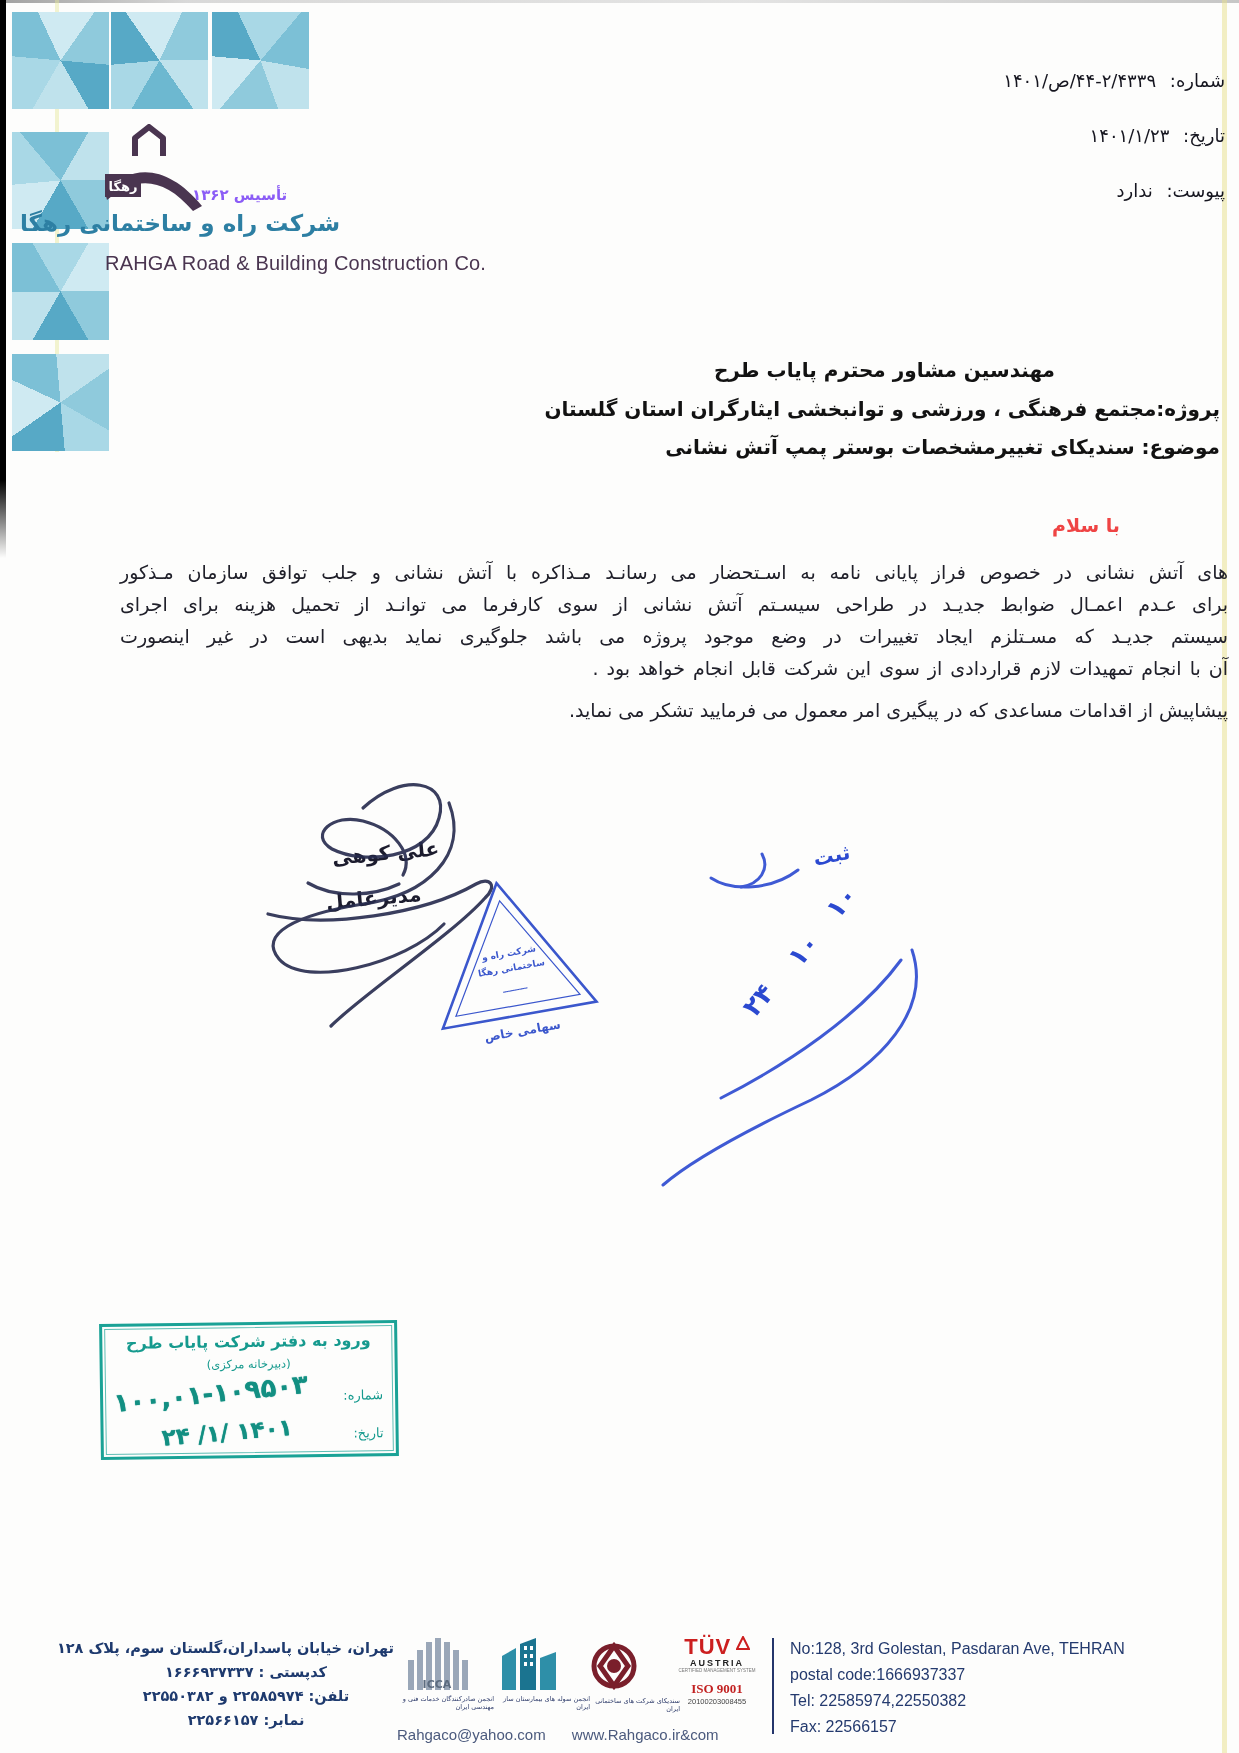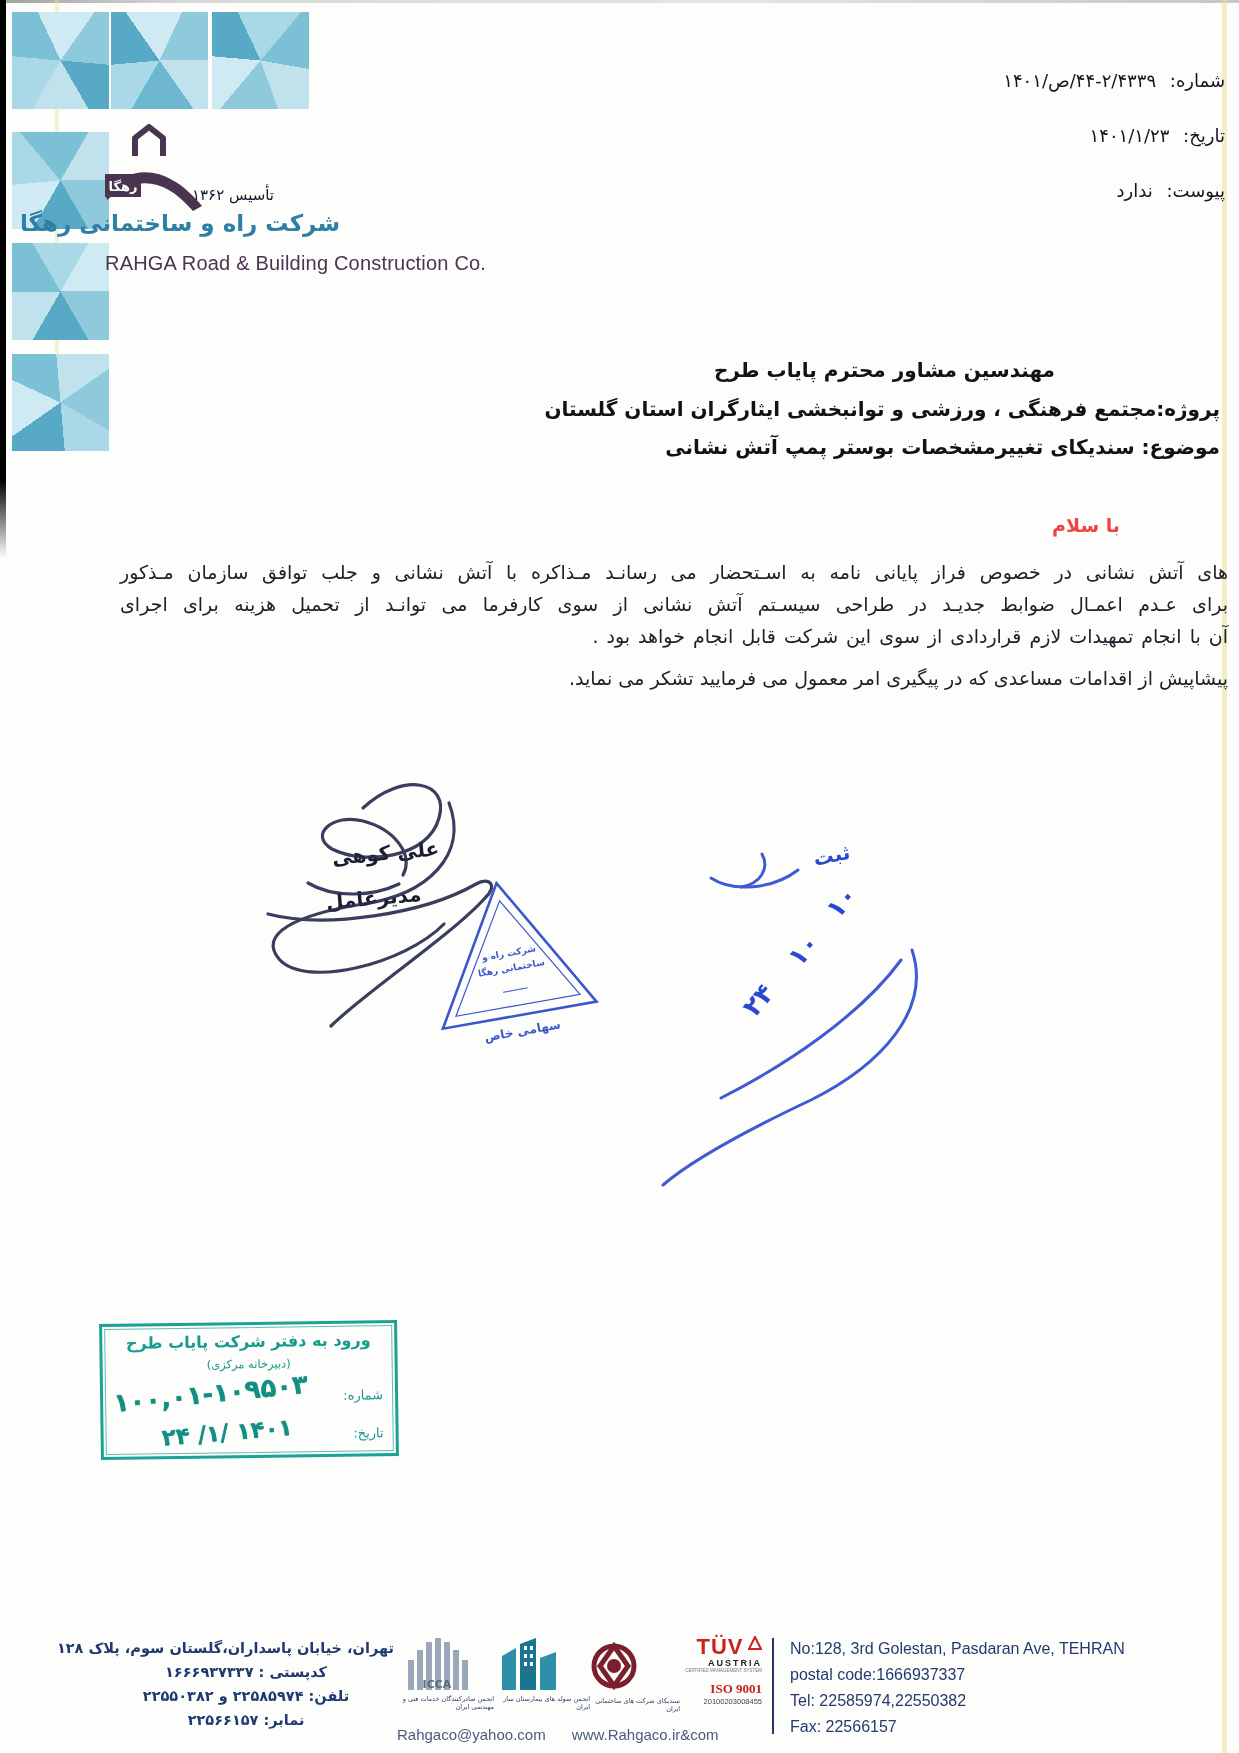--- a/index.html
+++ b/index.html
@@ -15,21 +15,21 @@
   .scan-yellow-2{position:absolute;left:55px;top:0;width:4px;height:452px;background:#e4e69a;opacity:.45;}
   
   .tile{position:absolute;width:97px;height:97px;}
   .t1{left:12px;top:12px;background:conic-gradient(from 210deg,#a9d8e6 0 65deg,#7cc0d6 0 125deg,#cfeaf2 0 185deg,#8fcadc 0 245deg,#57a9c6 0 300deg,#bfe2ec 0 360deg);}
   .t2{left:111px;top:12px;background:conic-gradient(from 90deg,#bfe2ec 0 55deg,#6db8d0 0 120deg,#a9d8e6 0 175deg,#57a9c6 0 235deg,#cfeaf2 0 295deg,#8fcadc 0 360deg);}
   .t3{left:212px;top:12px;background:conic-gradient(from 160deg,#8fcadc 0 60deg,#cfeaf2 0 115deg,#57a9c6 0 175deg,#a9d8e6 0 240deg,#7cc0d6 0 300deg,#bfe2ec 0 360deg);}
   .t4{left:12px;top:132px;background:conic-gradient(from 320deg,#7cc0d6 0 70deg,#bfe2ec 0 130deg,#8fcadc 0 190deg,#57a9c6 0 250deg,#cfeaf2 0 305deg,#a9d8e6 0 360deg);}
   .t5{left:12px;top:243px;background:conic-gradient(from 30deg,#cfeaf2 0 60deg,#8fcadc 0 120deg,#57a9c6 0 180deg,#bfe2ec 0 240deg,#7cc0d6 0 300deg,#a9d8e6 0 360deg);}
   .t6{left:12px;top:354px;background:conic-gradient(from 120deg,#a9d8e6 0 55deg,#57a9c6 0 115deg,#cfeaf2 0 175deg,#7cc0d6 0 235deg,#bfe2ec 0 295deg,#8fcadc 0 360deg);}
   
-  .founded{position:absolute;left:192px;top:186px;font-size:15px;font-weight:normal;color:#0f172a;direction:rtl;}
+  .founded{position:absolute;left:192px;top:186px;font-size:15px;font-weight:bold;color:#8b5cf6;direction:rtl;}
   .company-fa{position:absolute;left:104px;top:210px;width:236px;font-size:23px;font-weight:bold;color:#2d7fa3;direction:rtl;text-align:right;white-space:nowrap;}
   .company-en{position:absolute;left:105px;top:252px;font-size:20px;font-weight:500;color:#4a3550;font-family:"Liberation Sans",sans-serif;letter-spacing:.2px;}
   
   .meta{position:absolute;right:14px;top:70px;direction:rtl;text-align:right;font-size:18px;color:#15151f;}
   .meta-row{margin-bottom:34px;white-space:nowrap;}
   .meta-row .lbl{margin-left:8px;}
   
   .rcpt{position:absolute;direction:rtl;font-weight:bold;font-size:20px;color:#121212;white-space:nowrap;}
   .rcpt-to{right:184px;top:358px;}
   .rcpt-project{right:19px;top:397px;}
@@ -57,21 +57,21 @@
   .stamp-num{position:absolute;left:10px;top:53px;font-size:26px;letter-spacing:1px;transform:rotate(-5deg);}
   .stamp-date{position:absolute;left:58px;top:94px;font-size:23px;letter-spacing:2px;transform:rotate(-4deg);}
   .ltro{direction:ltr;unicode-bidi:bidi-override;display:inline-block;}
   
   .footer-fa{position:absolute;left:98px;top:1636px;width:296px;text-align:center;direction:rtl;font-size:14.5px;font-weight:bold;color:#1e3a6e;line-height:24px;white-space:nowrap;}
   .logo-item{position:absolute;}
   .logo-cap{font-size:6.5px;line-height:7.5px;color:#33406e;margin-top:2px;direction:rtl;width:92px;}
   .icca-wrap{left:402px;top:1638px;width:92px;}
   .bld-wrap{left:498px;top:1638px;width:92px;}
   .red-wrap{left:588px;top:1640px;width:92px;}
-  .tuv-wrap{position:absolute;left:672px;top:1636px;width:90px;text-align:right;font-family:"Liberation Sans",sans-serif;}
+  .tuv-wrap{position:absolute;left:672px;top:1636px;width:90px;text-align:center;font-family:"Liberation Sans",sans-serif;}
   .tuv-word{font-size:22px;font-weight:bold;color:#cc1f1f;letter-spacing:1px;line-height:22px;}
   .tuv-austria{font-size:9px;font-weight:bold;color:#222;letter-spacing:2px;}
   .tuv-cert{font-size:4.5px;color:#777;line-height:5px;}
   .tuv-iso{font-size:13px;font-weight:bold;color:#c22222;margin-top:8px;font-family:"Liberation Serif",serif;}
   .tuv-num{font-size:7.5px;color:#444;}
   .v-div{position:absolute;left:772px;top:1638px;width:2px;height:96px;background:#24356b;}
   .footer-en{position:absolute;left:790px;top:1636px;font-size:16px;color:#243a6e;line-height:26px;font-family:"Liberation Sans",sans-serif;white-space:nowrap;}
   .emails{position:absolute;left:397px;top:1726px;font-size:15px;color:#4b5a7d;font-family:"Liberation Sans",sans-serif;}
   .emails .web{margin-left:22px;}
 </style>
@@ -119,20 +119,21 @@
   </div>
 
   <div class="rcpt rcpt-to">مهندسین مشاور محترم پایاب طرح</div>
   <div class="rcpt rcpt-project">پروژه:مجتمع فرهنگی ، ورزشی و توانبخشی ایثارگران استان گلستان</div>
   <div class="rcpt rcpt-subject">موضوع: سندیکای تغییرمشخصات بوستر پمپ آتش نشانی</div>
 
   <div class="salutation">با سلام</div>
   <div class="body-block">
     <div class="body-line">های آتش نشانی در خصوص فراز پایانی نامه به اسـتحضار می رسانـد مـذاکره با آتش نشانی و جلب توافق سازمان مـذکور</div>
     <div class="body-line">برای عـدم اعمـال ضوابط جدیـد در طراحی سیسـتم آتش نشانی از سوی کارفرما می توانـد از تحمیل هزینه برای اجرای</div>
+    <div class="body-line">سیستم جدیـد که مسـتلزم ایجاد تغییرات در وضع موجود پروژه می باشد جلوگیری نماید بدیهی است در غیر اینصورت</div>
     <div class="body-line last">آن با انجام تمهیدات لازم قراردادی از سوی این شرکت قابل انجام خواهد بود .</div>
     <div class="closing">پیشاپیش از اقدامات مساعدی که در پیگیری امر معمول می فرمایید تشکر می نماید.</div>
   </div>
 
   <div class="sig-name">علی کوهی</div>
   <div class="sig-title">مدیرعامل</div>
 
   <svg class="sig-svg" width="330" height="290" viewBox="0 0 330 290">
     <g fill="none" stroke="#252a4d" stroke-width="3.2" stroke-linecap="round" opacity="0.9">
       <path d="M150 45 C 190 8, 237 18, 226 55 C 215 96, 150 102, 119 86 C 95 72, 120 50, 150 58 C 181 66, 201 91, 190 112"></path>

